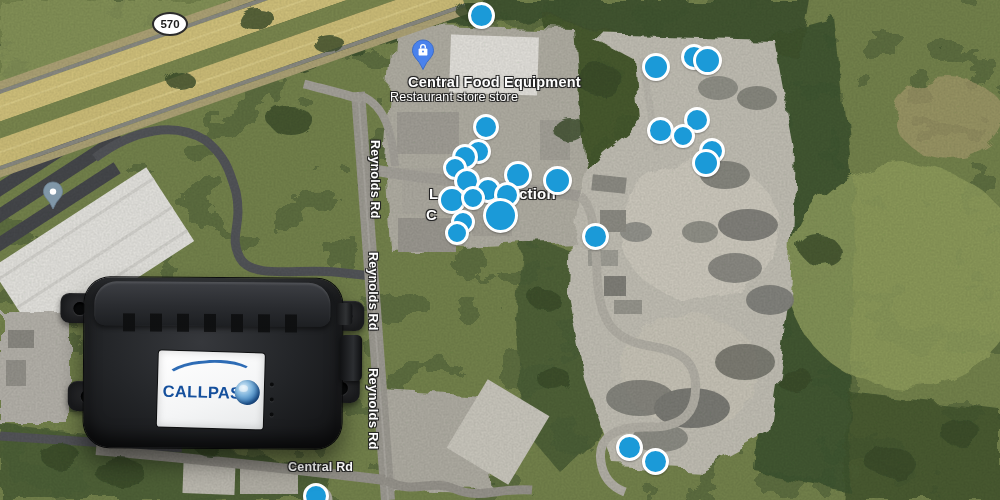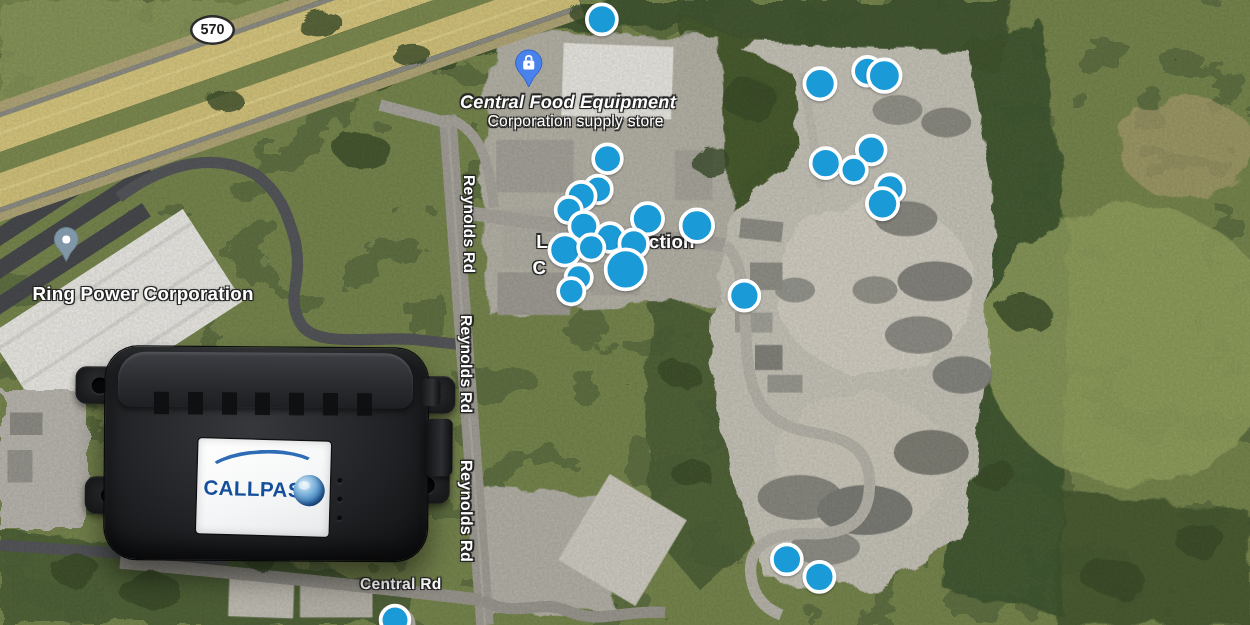--- a/index.html
+++ b/index.html
@@ -274,28 +274,27 @@
   </svg>
 
   <div class="shield">570</div>
 
   <svg class="pin" style="left:411px;top:39px;" width="24" height="32" viewBox="0 0 24 32">
     <path d="M12 1 C6 1 1.5 5.6 1.5 11.5 C1.5 16 4.8 19.2 8.3 23.6 L12 30.5 L15.7 23.6 C19.2 19.2 22.5 16 22.5 11.5 C22.5 5.6 18 1 12 1 Z" fill="#4a82ec" stroke="#2f62c4" stroke-width=".8"></path>
     <rect x="7.6" y="9.4" width="8.8" height="7.2" rx="1.2" fill="#fff"></rect>
     <path d="M9.7 9.4 V7.9 a2.3 2.3 0 0 1 4.6 0 V9.4" fill="none" stroke="#fff" stroke-width="1.4"></path>
     <circle cx="12" cy="12.6" r="1" fill="#4a82ec"></circle>
   </svg>
-  <div class="maplabel" style="left:368px;top:74px;font-size:14.5px;font-style:italic;">Central Food Equipment</div>
-  <div class="maplabel sub" style="left:390px;top:90px;font-size:12.5px;">Corporation supply store</div>
+  <div class="maplabel" style="left:408px;top:74px;font-size:14.5px;">Central Food Equipment</div>
+  <div class="maplabel sub" style="left:390px;top:90px;font-size:12.5px;">Restaurant store store</div>
 
   <svg class="pin" style="left:42px;top:181px;" width="22" height="30" viewBox="0 0 22 30">
     <path d="M11 1 C5.6 1 1.5 5.2 1.5 10.6 C1.5 14.7 4.5 17.6 7.7 21.6 L11 28 L14.3 21.6 C17.5 17.6 20.5 14.7 20.5 10.6 C20.5 5.2 16.4 1 11 1 Z" fill="#8097a8" stroke="#6b8092" stroke-width=".8"></path>
     <circle cx="11" cy="10.6" r="3.2" fill="#fff"></circle>
   </svg>
-  <div class="maplabel" style="left:26px;top:227px;font-size:15px;">Ring Power Corporation</div>
 
   <div class="maplabel" style="left:429px;top:185px;font-size:15px;">L</div>
   <div class="maplabel" style="left:519px;top:185px;font-size:15px;">ction</div>
   <div class="maplabel" style="left:426px;top:206px;font-size:15px;">C</div>
 
   <div class="maplabel vert" style="left:368px;top:140px;font-size:12.5px;">Reynolds Rd</div>
   <div class="maplabel vert" style="left:366px;top:252px;font-size:12.5px;">Reynolds Rd</div>
   <div class="maplabel vert" style="left:366px;top:368px;font-size:13px;">Reynolds Rd</div>
   <div class="maplabel" style="left:288px;top:460px;font-size:12.5px;">Central Rd</div>
 

